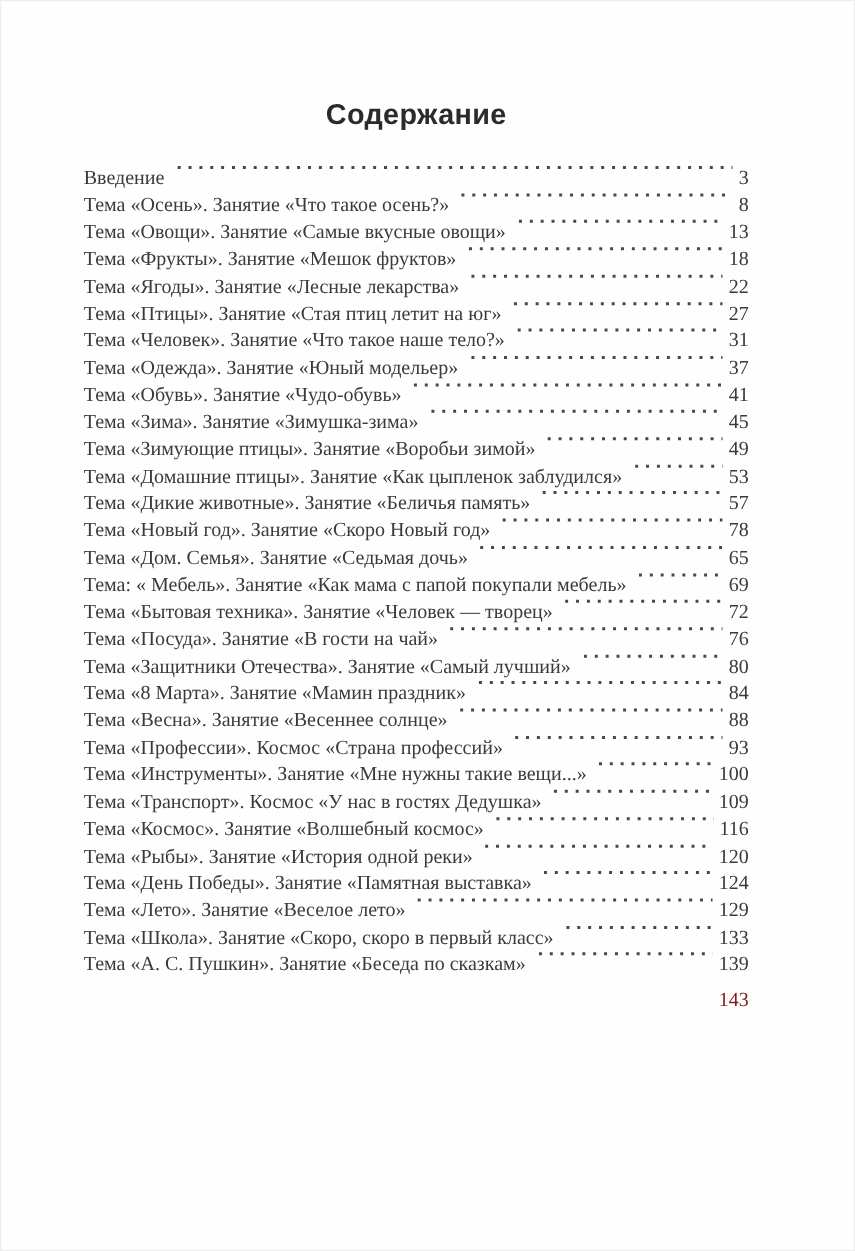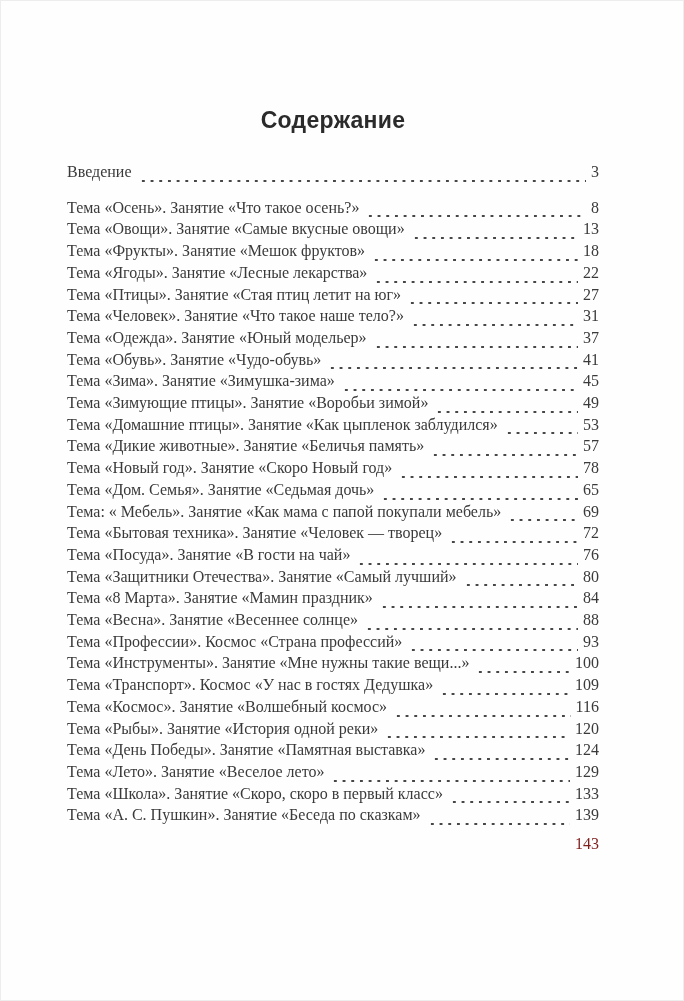--- a/index.html
+++ b/index.html
@@ -16,38 +16,37 @@
     border: 1px solid #ededed;
     overflow: hidden;
     color: #3a3a3a;
     font-family: "Liberation Serif", "DejaVu Serif", serif;
   }
   .content {
     box-sizing: border-box;
     padding: 0 84px 0 66px;
   }
   .doc-title {
-    margin-top: 105px;
+    margin-top: 76px;
     text-align: center;
     font-family: "Liberation Sans", "DejaVu Sans", sans-serif;
     font-weight: 700;
     font-size: 23px;
     line-height: 28px;
     color: #2b2b2b;
     letter-spacing: 0.3px;
   }
   .toc-intro {
     margin-top: 27px;
   }
   .toc-list {
-    margin-top: 14px;
   }
   .toc-row {
     display: flex;
-    align-items: flex-end;
+    align-items: flex-start;
     font-size: 16px;
     line-height: 21.7px;
     white-space: nowrap;
     color: #3a3a3a;
   }
   .toc-row .label {
     flex: 0 0 auto;
   }
   .toc-row .leader {
     flex: 1 1 auto;

